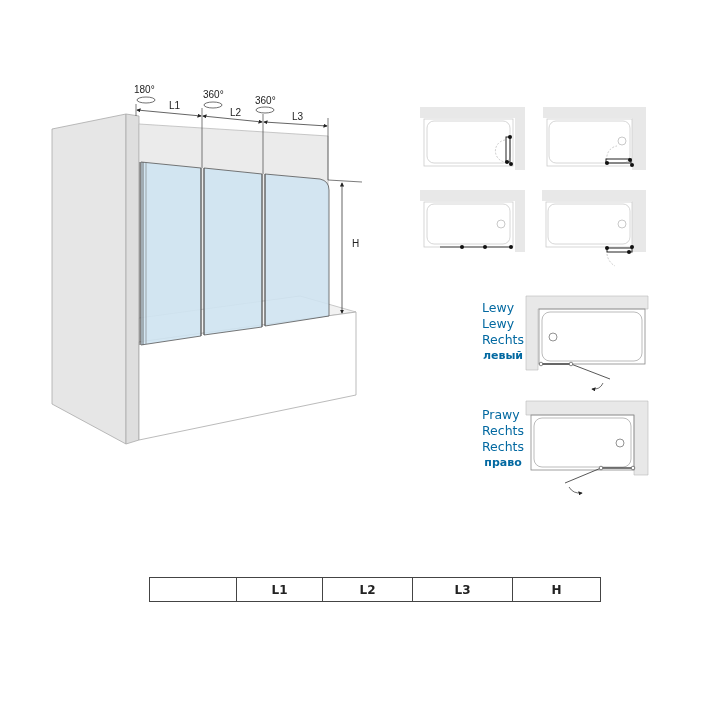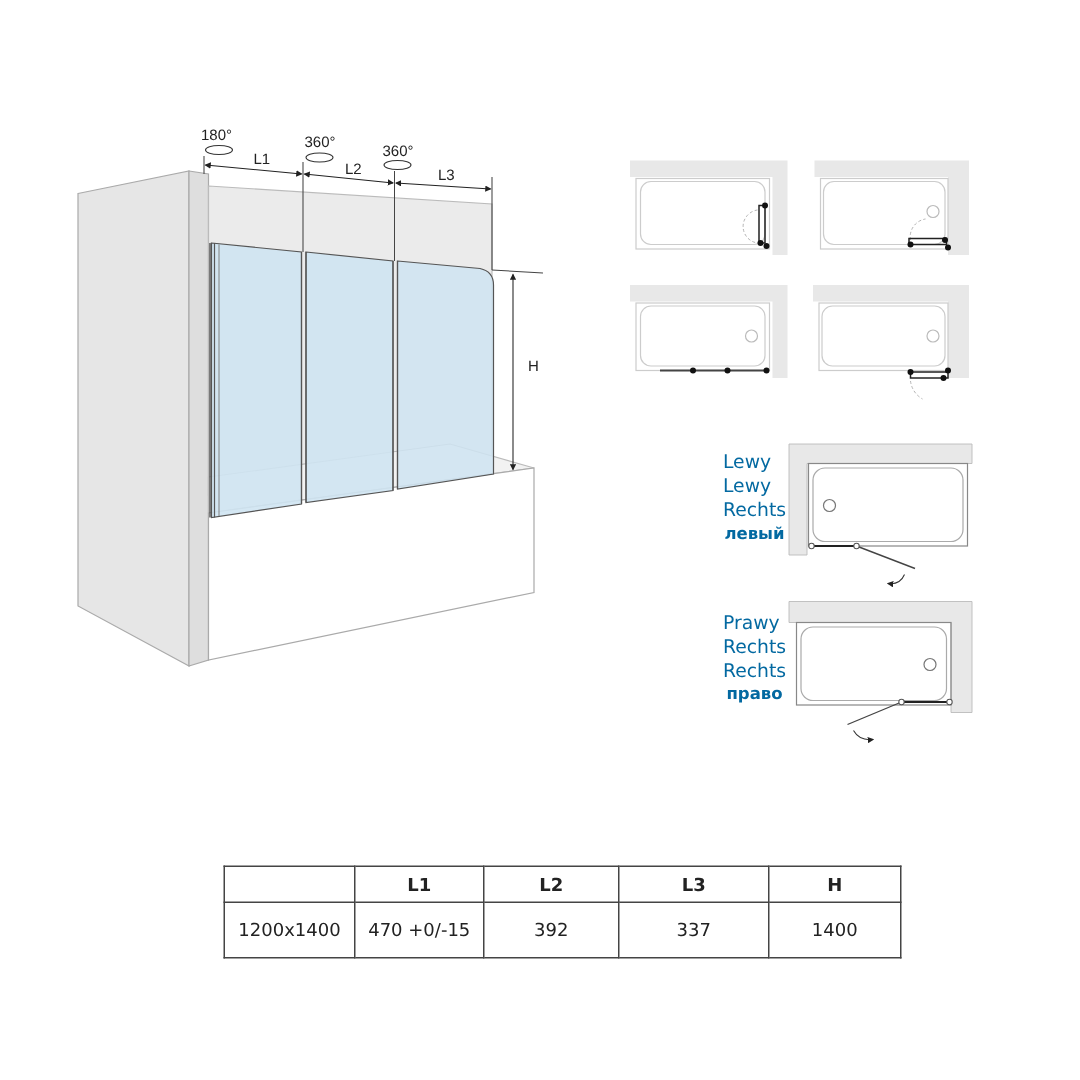--- a/index.html
+++ b/index.html
@@ -164,21 +164,14 @@
 
 <table class="spec">
   <tbody>
       <tr>
     <th style="width:86px"></th>
     <th style="width:85px">L1</th>
     <th style="width:89px">L2</th>
     <th style="width:99px">L3</th>
     <th style="width:87px">H</th>
   </tr>
-  <tr>
-    <td>1200x1400</td>
-    <td>470 +0/-15</td>
-    <td>392</td>
-    <td>337</td>
-    <td>1400</td>
-  </tr>
 </tbody>
   </table>
 
 </body></html>

